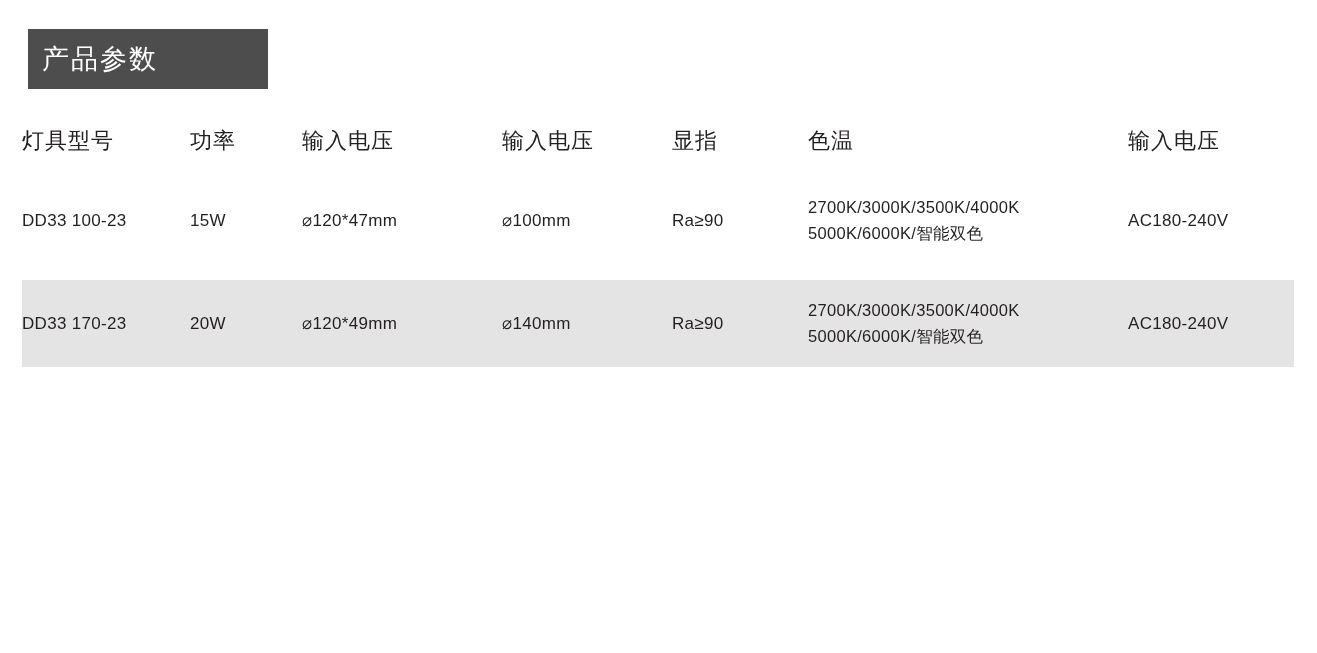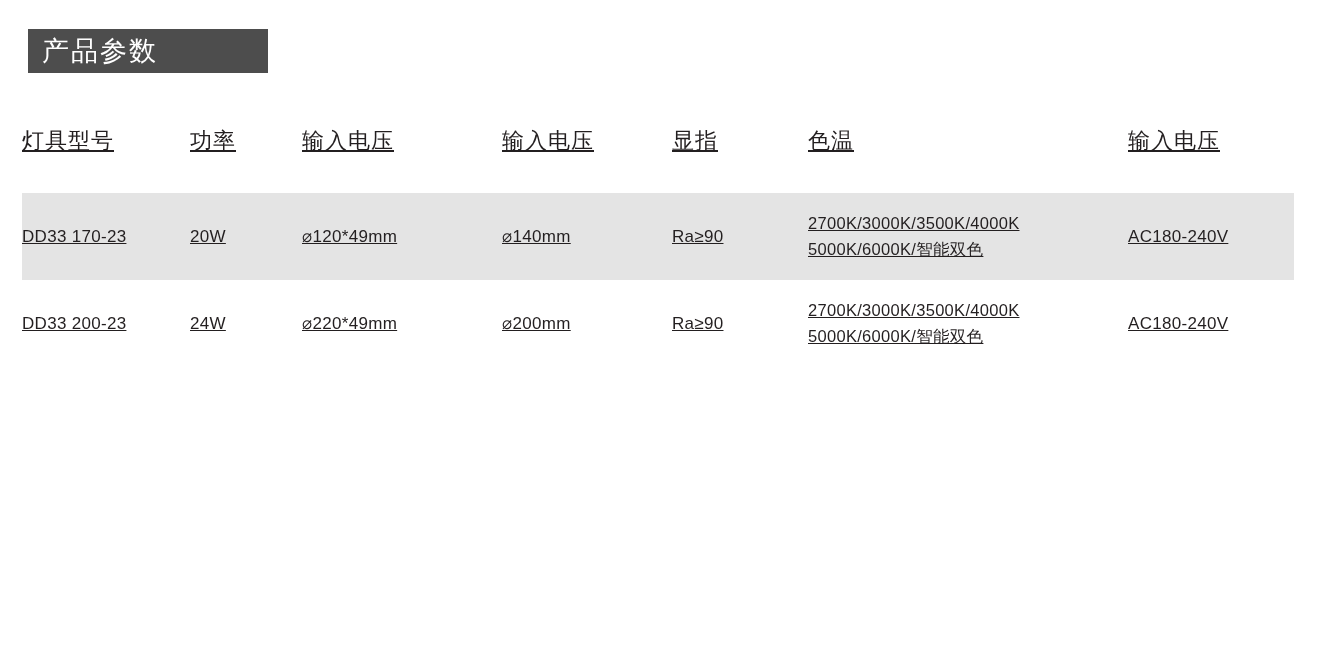--- a/index.html
+++ b/index.html
@@ -18,21 +18,21 @@
     position: relative;
     width: 1317px;
     height: 653px;
     box-sizing: border-box;
   }
   .title-bar {
     position: absolute;
     left: 28px;
     top: 29px;
     width: 240px;
-    height: 44px;
+    height: 60px;
     background: #4d4d4d;
     display: flex;
     align-items: center;
   }
   .title-bar .title-text {
     color: #ffffff;
     font-size: 27px;
     letter-spacing: 2px;
     padding-left: 14px;
     font-weight: 400;
@@ -43,21 +43,20 @@
     top: 105px;
     width: 1272px;
     border-collapse: collapse;
     table-layout: fixed;
   }
   table.spec th, table.spec td {
     text-align: left;
     vertical-align: middle;
     padding: 0;
     font-weight: 400;
-    text-decoration: underline;
   }
   thead th {
     height: 72px;
     font-size: 22px;
     color: #231f20;
     letter-spacing: 1px;
   }
   tbody tr {
     height: 87px;
   }
@@ -120,48 +119,48 @@
         <th class="c-size">输入电压</th>
         <th class="c-hole">输入电压</th>
         <th class="c-cri">显指</th>
         <th class="c-ct">色温</th>
         <th class="c-volt">输入电压</th>
       </tr>
     </thead>
     <tbody>
 
 
+      <tr>
+        <td class="c-model">DD33 100-23</td>
+        <td class="c-power">15W</td>
+        <td class="c-size">⌀120*47mm</td>
+        <td class="c-hole">⌀100mm</td>
+        <td class="c-cri">Ra≥90</td>
+        <td class="c-ct ct">
+          <span class="ct-line">2700K/3000K/3500K/4000K</span>
+          <span class="ct-line">5000K/6000K/智能双色</span>
+        </td>
+        <td class="c-volt">AC180-240V</td>
+      </tr>
 
 
       <tr class="spacer">
         <td colspan="7"></td>
       </tr>
 
       <tr class="shaded">
         <td class="c-model">DD33 170-23</td>
         <td class="c-power">20W</td>
         <td class="c-size">⌀120*49mm</td>
         <td class="c-hole">⌀140mm</td>
         <td class="c-cri">Ra≥90</td>
         <td class="c-ct ct">
           <span class="ct-line">2700K/3000K/3500K/4000K</span>
           <span class="ct-line">5000K/6000K/智能双色</span>
         </td>
         <td class="c-volt">AC180-240V</td>
       </tr>
 
-      <tr>
-        <td class="c-model">DD33 200-23</td>
-        <td class="c-power">24W</td>
-        <td class="c-size">⌀220*49mm</td>
-        <td class="c-hole">⌀200mm</td>
-        <td class="c-cri">Ra≥90</td>
-        <td class="c-ct ct">
-          <span class="ct-line">2700K/3000K/3500K/4000K</span>
-          <span class="ct-line">5000K/6000K/智能双色</span>
-        </td>
-        <td class="c-volt">AC180-240V</td>
-      </tr>
 
     </tbody>
   </table>
 
 </div>
 
 </body></html>

